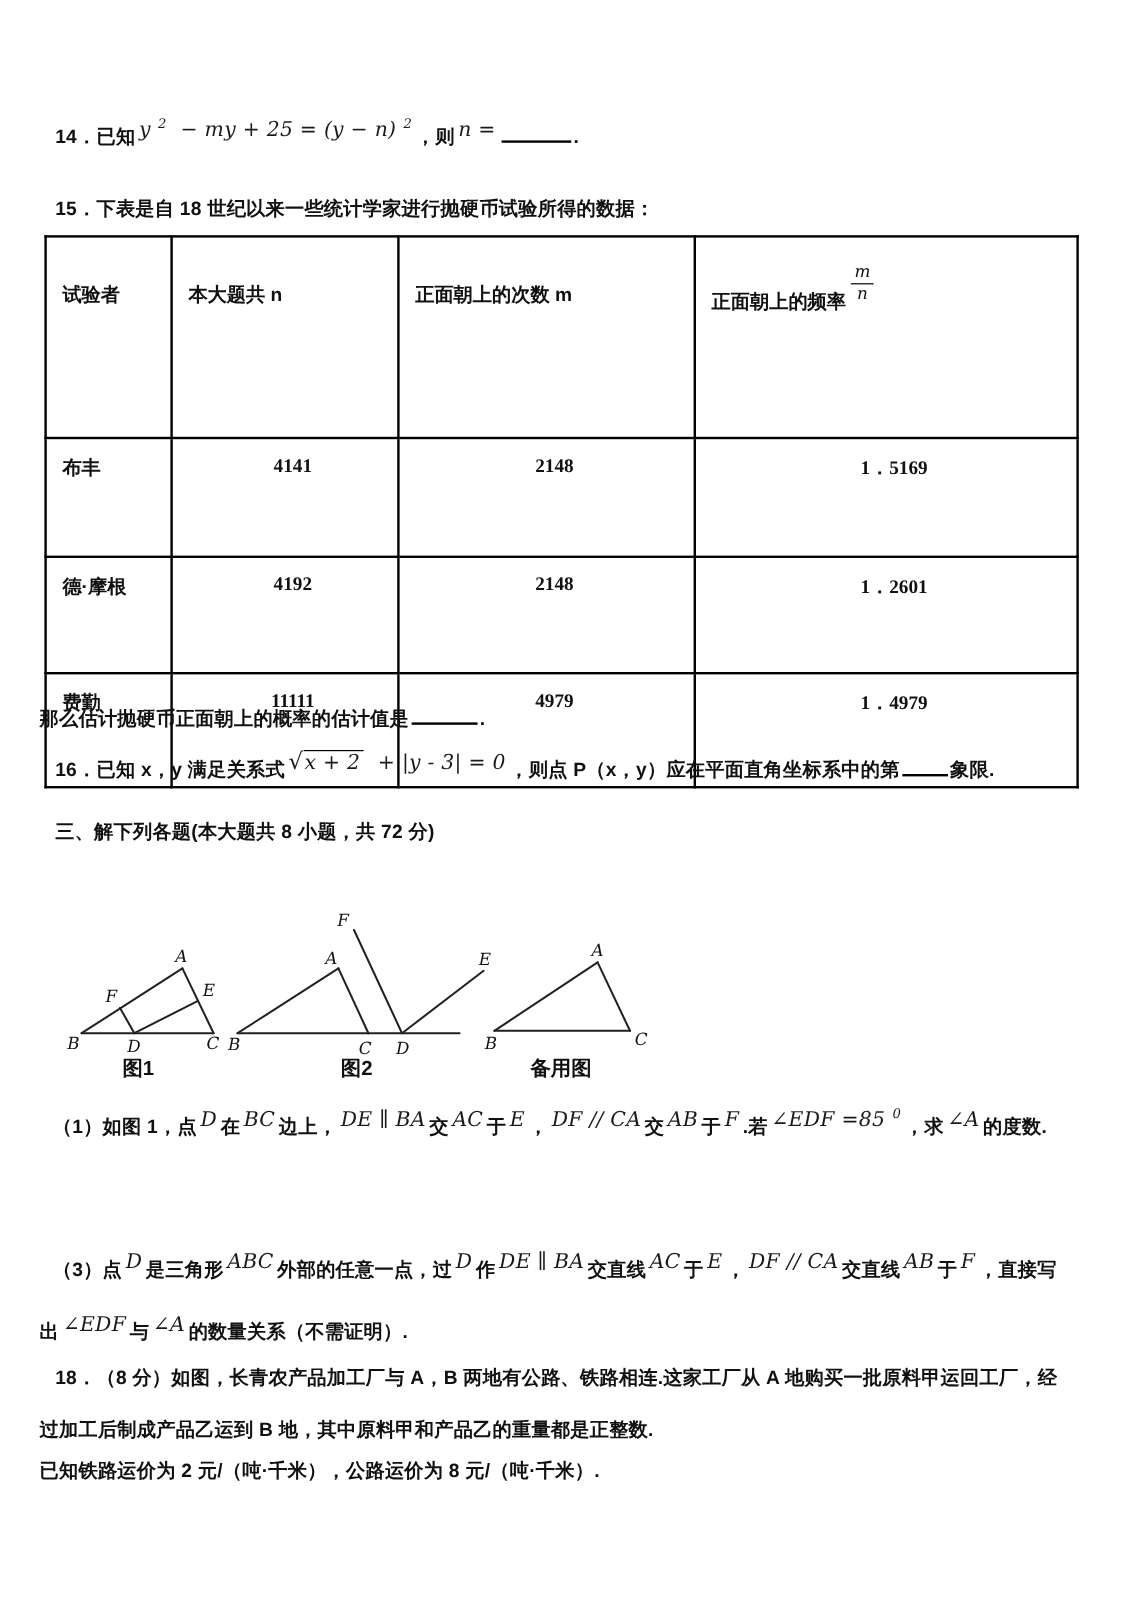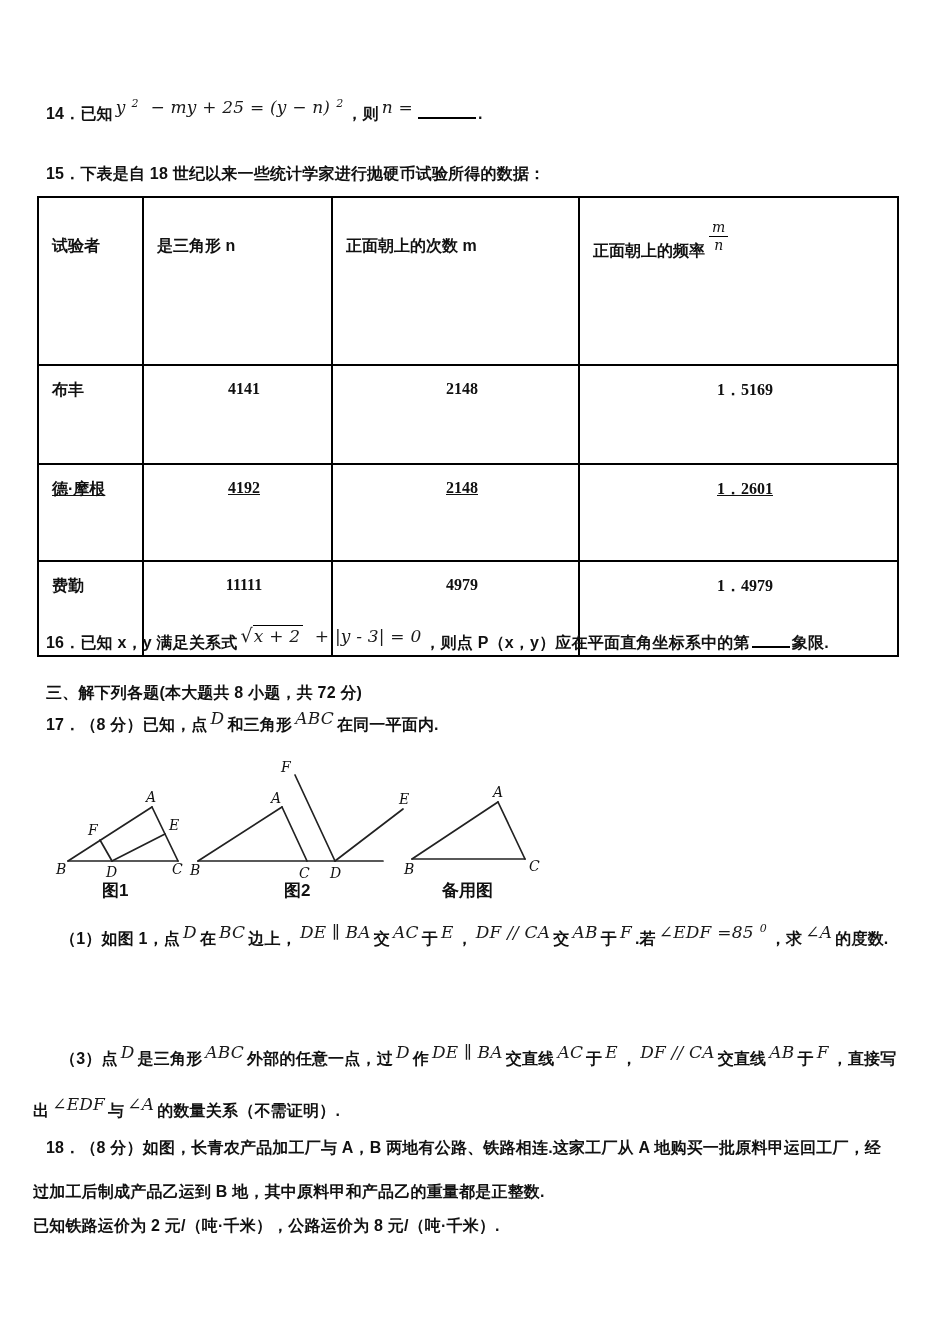--- a/index.html
+++ b/index.html
@@ -1,35 +1,35 @@
 <!DOCTYPE html>
 <html><head>
 <meta charset="utf-8">
 <style>
   html,body{margin:0;padding:0;background:#fff;}
   .page{position:relative;width:950px;height:1344px;background:#ffffff;color:#000;
         font-family:"Liberation Sans",sans-serif;overflow:hidden;}
   .line{position:absolute;left:46px;white-space:nowrap;font-size:16px;font-weight:bold;
         color:#111;letter-spacing:0.2px;}
   .cont{left:33px;}
-  .part{left:44px;margin-left:16px;}
+  .part{left:44px;}
   .zh{font-family:"Liberation Sans",sans-serif;}
   .math{font-family:"DejaVu Serif",serif;font-style:italic;font-weight:normal;
         font-size:17px;position:relative;top:-6px;padding:0 3px;color:#1a1a1a;}
   sup.msup{font-size:11px;}
   .blank{display:inline-block;border-bottom:2px solid #000;height:13px;margin:0 2px;}
   .sqrt .rad{font-style:normal;font-size:19px;padding:0;}
   .sqrt .radicand{border-top:1.5px solid #000;padding:0 3px 0 1px;}
   
   table.stats{position:absolute;left:37px;top:196px;border-collapse:collapse;table-layout:fixed;}
   table.stats td{border:2px solid #000;vertical-align:top;padding:0 0 0 13px;
         font-size:16px;font-weight:bold;color:#111;}
   table.stats tr.hrow td{height:128px;padding-top:38px;}
   table.stats tr.r1 td{height:83px;padding-top:14px;margin-top:22px;}
-  table.stats tr.r2 td{height:81px;padding-top:14px;text-decoration:underline;}
+  table.stats tr.r2 td{height:81px;padding-top:14px;}
   table.stats tr.r3 td{height:79px;padding-top:14px;}
   td.num{font-family:"Liberation Serif",serif;font-size:17px;text-align:center;}
   .frac{display:inline-block;text-align:center;font-family:"DejaVu Serif",serif;
         font-style:italic;font-weight:normal;font-size:14px;line-height:1.05;
         vertical-align:middle;position:relative;top:-16px;margin-left:4px;}
   .frac .num{display:block;border-bottom:1.2px solid #000;padding:0 3px 1px;}
   .frac .den{display:block;padding-top:1px;}
   
   .figwrap{position:absolute;left:50px;top:757px;}
   .figwrap svg text{font-family:"DejaVu Serif",serif;font-style:italic;font-size:14px;fill:#111;}
@@ -49,21 +49,21 @@
   <table class="stats">
     <colgroup>
       <col style="width:105px">
         <col style="width:189px">
         <col style="width:247px">
         <col style="width:319px">
     </colgroup>
     <tbody>
         <tr class="hrow">
       <td>试验者</td>
-      <td>是三角形 n</td>
+      <td>本大题共 n</td>
       <td>正面朝上的次数 m</td>
       <td><span>正面朝上的频率</span><span class="frac"><span class="num">m</span><span class="den">n</span></span></td>
     </tr>
     <tr class="r1">
       <td>布丰</td>
       <td class="num">4141</td>
       <td class="num">2148</td>
       <td class="num">1．5169</td>
     </tr>
     <tr class="r2">
@@ -74,26 +74,26 @@
     </tr>
     <tr class="r3">
       <td>费勤</td>
       <td class="num">11111</td>
       <td class="num">4979</td>
       <td class="num">1．4979</td>
     </tr>
   </tbody>
     </table>
 
+  <div class="line cont" style="top:589px"><span class="zh">那么估计抛硬币正面朝上的概率的估计值是</span><span class="blank" style="width: 55px;"></span><span class="zh">.</span></div>
 
   <div class="line" style="top:630px"><span class="zh">16．已知 x，y 满足关系式</span><span class="math sqrt"><span class="rad">√</span><span class="radicand">x + 2</span></span><span class="math"> + |y - 3| = 0</span><span class="zh">，则点 P（x，y）应在平面直角坐标系中的第</span><span class="blank" style="width: 38px;"></span><span class="zh">象限.</span></div>
 
   <div class="line" style="top:683px">三、解下列各题(本大题共 8 小题，共 72 分)</div>
 
-  <div class="line" style="top:714px"><span class="zh">17．（8 分）已知，点</span><span class="math">D</span><span class="zh">和三角形</span><span class="math">ABC</span><span class="zh">在同一平面内.</span></div>
 
   <div class="figwrap">
     <svg width="525" height="148" viewBox="0 0 525 148">
 
       <g>
         <line x1="18" y1="104" x2="102" y2="50"></line>
         <line x1="18" y1="104" x2="128" y2="104"></line>
         <line x1="102" y1="50" x2="128" y2="104"></line>
         <line x1="50" y1="83" x2="62" y2="104"></line>
         <line x1="62" y1="104" x2="115" y2="77"></line>

